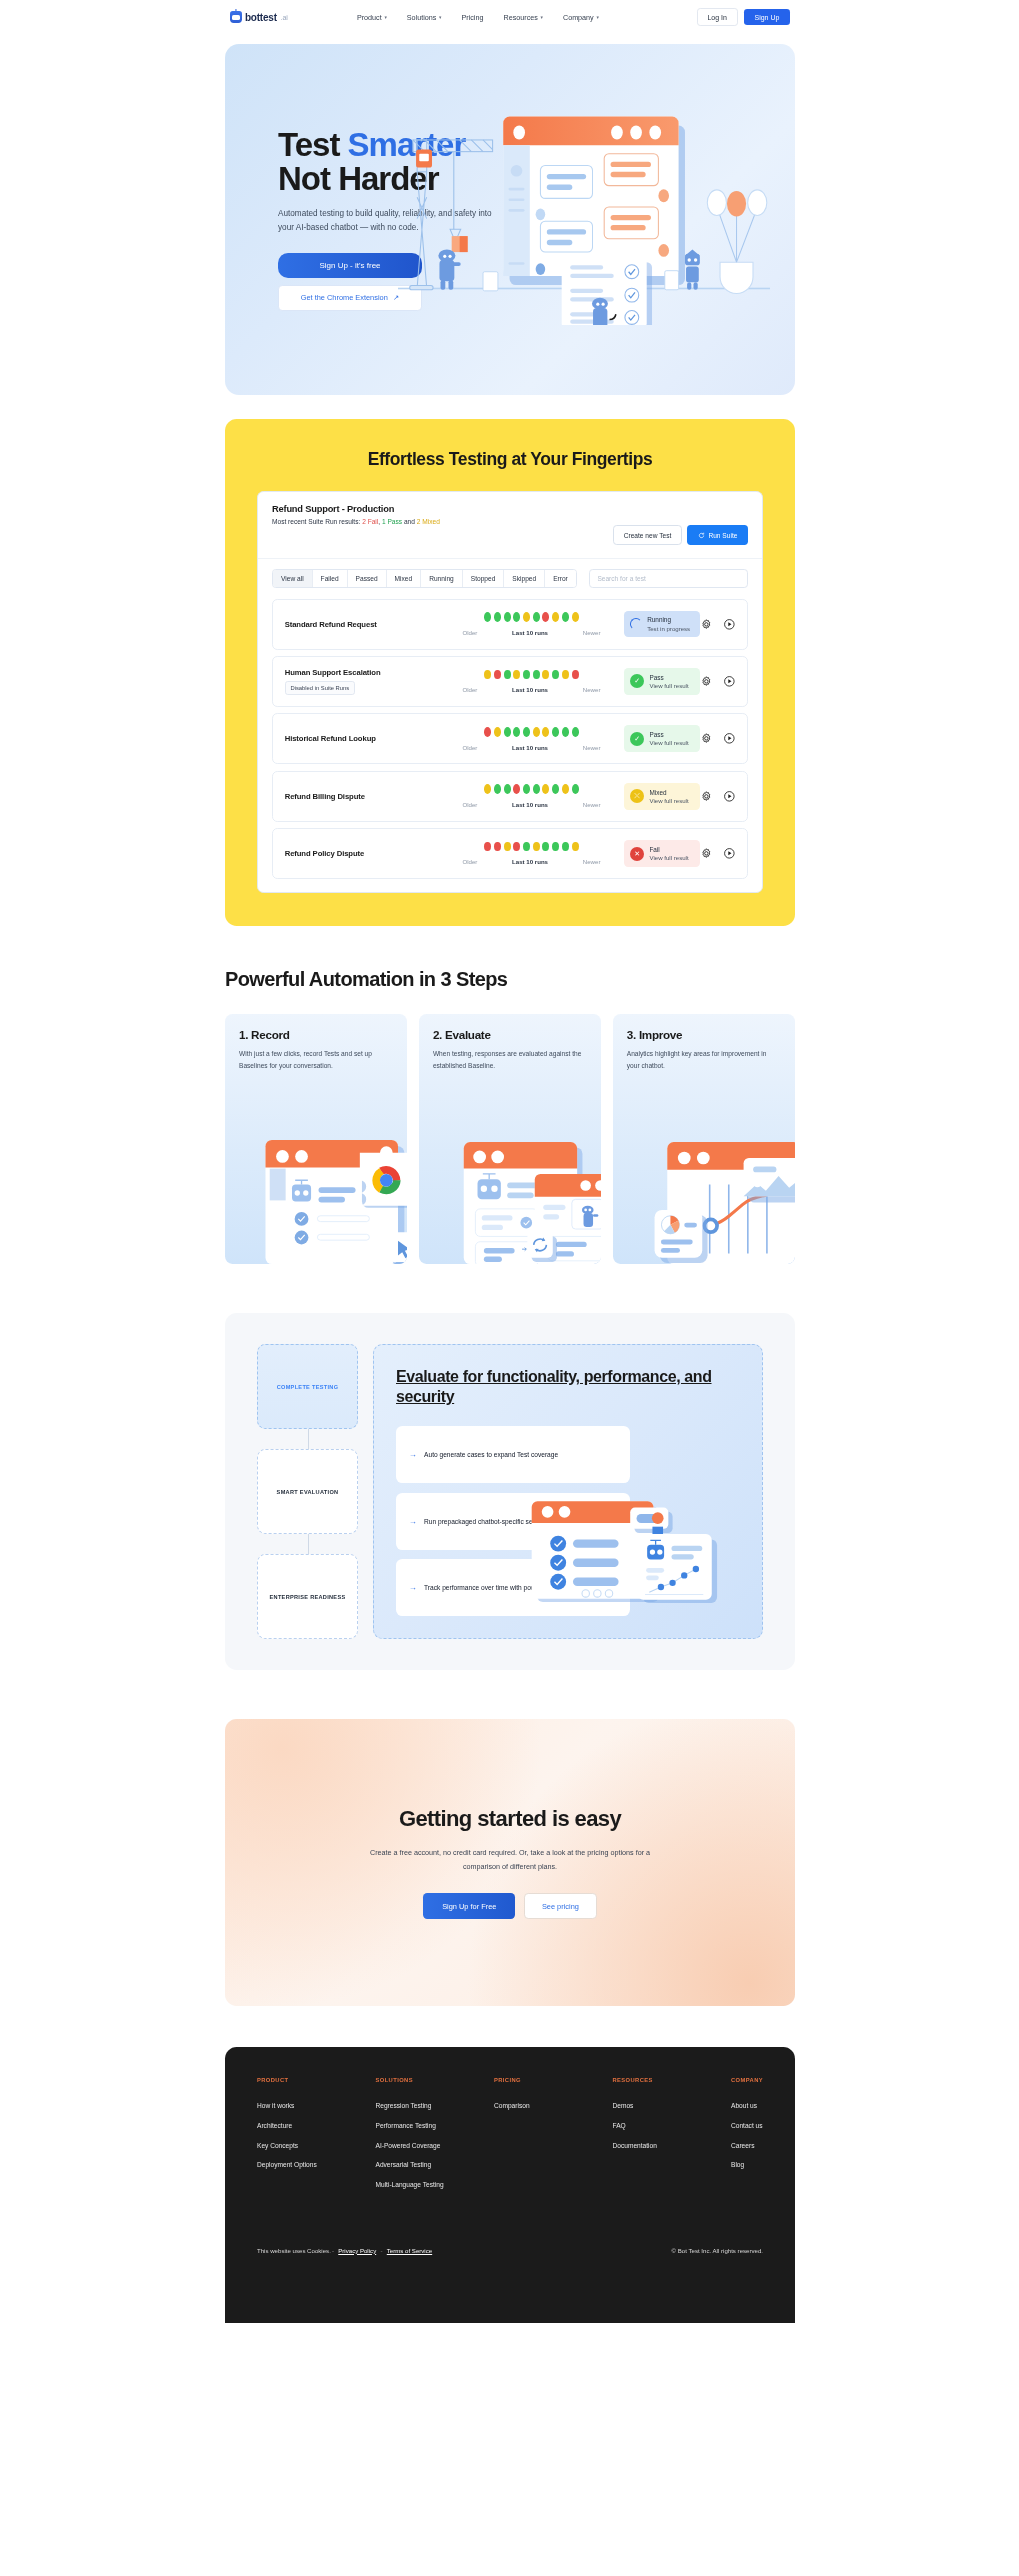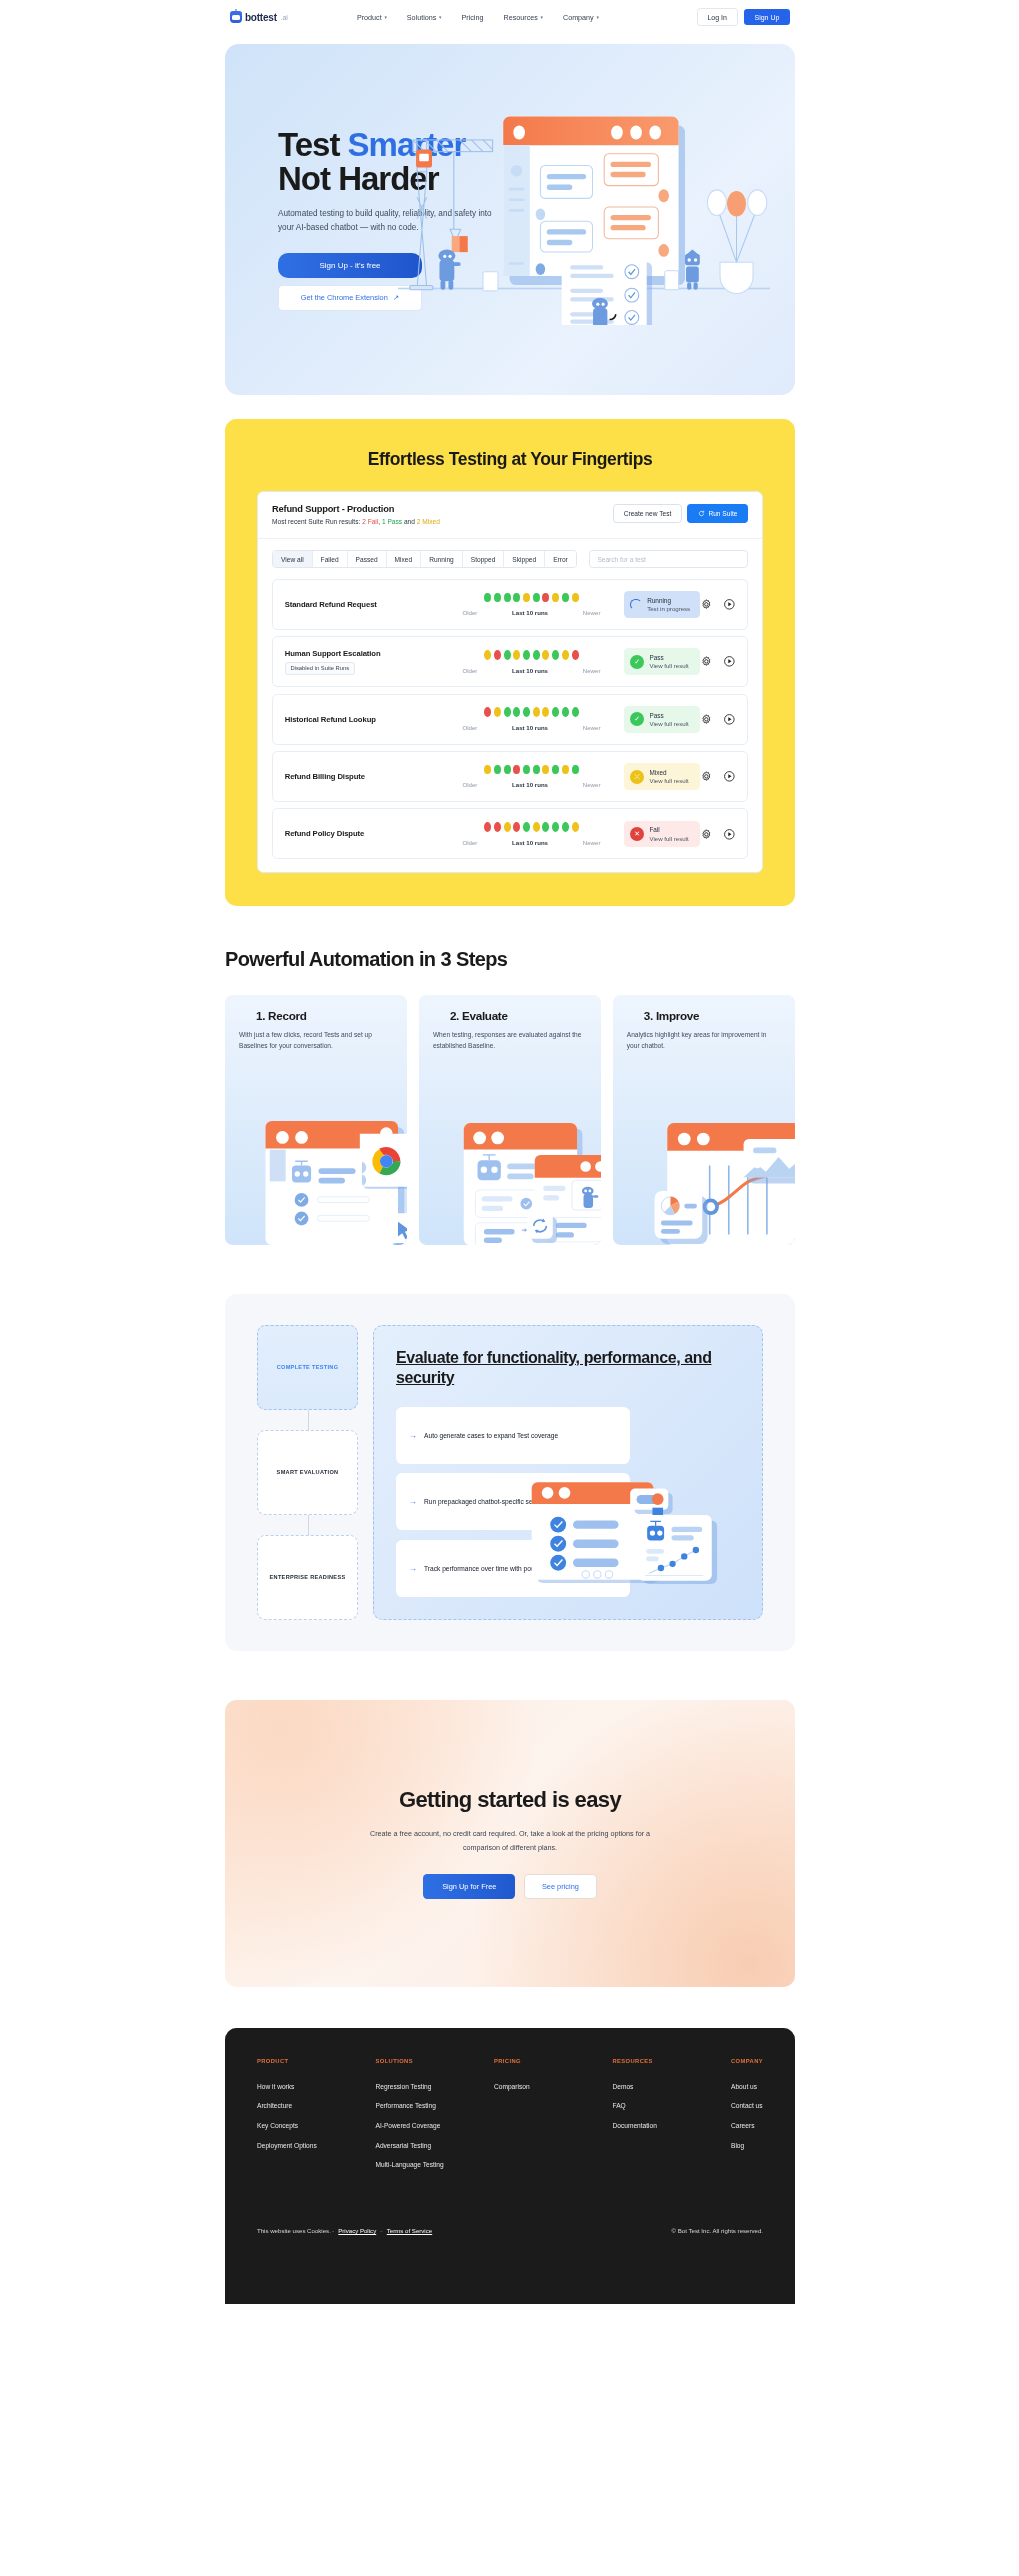--- a/index.html
+++ b/index.html
@@ -77,21 +77,21 @@
   
   .sec-effortless {
     margin: 24.4px 143px 0 143px; background: #fde047; border-radius: 11.7px;
     padding: 30px 32px 33px 32px;
   }
   .sec-title { text-align:center; font-size: 17.5px; font-weight: 700; letter-spacing: -0.4px; }
   .suite-card {
     margin-top: 21px; background: #fff; border: 0.5px solid #e2e9f2; border-radius: 6.4px;
     overflow: hidden;
   }
-  .suite-head { padding: 11.7px 14px 12.7px 14px; display:flex; align-items:flex-start; border-bottom:0.5px solid #eef2f7;}
+  .suite-head { padding: 11.7px 14px 12.7px 14px; display:flex; align-items:flex-start; border-bottom:0.5px solid #eef2f7;flex-direction:column;}
   .suite-name { font-size: 9.3px; font-weight: 700; letter-spacing:-0.2px;}
   .suite-meta { margin-top: 4.8px; font-size: 6.6px; color:#2c3545; }
   .c-fail { color:#e0514d; } .c-pass { color:#22a251; } .c-mixed { color:#d9a912; }
   .suite-head-btns { margin-left:auto; display:flex; gap:5.3px; }
   .btn-create {
     font-size:6.6px; padding: 5.3px 9.6px; border-radius:3.7px; border:0.5px solid #d9e1ec;
     background:#fff; color:#1f2937; cursor:pointer;
   }
   .btn-run {
     font-size:6.6px; padding: 5.3px 10.6px; border-radius:3.7px; border:none;
@@ -144,21 +144,21 @@
 
   
   .sec-steps { margin: 42px 143px 0 143px; }
   .steps-title { font-size: 20px; font-weight:700; letter-spacing:-0.6px;}
   .steps-grid { margin-top: 23.4px; display:flex; gap: 11.7px; }
   .step-card {
     flex:1; border-radius: 7.4px; overflow:hidden; height: 250px;
     background: linear-gradient(180deg,#eef5fd 0%,#dcebfb 55%,#cfe4fa 100%);
     padding: 14px 14px 0 14px; position:relative;
   }
-  .step-h { font-size: 11.7px; font-weight:700; letter-spacing:-0.3px;margin-left:17px;}
+  .step-h { font-size: 11.7px; font-weight:700; letter-spacing:-0.3px;}
   .step-p { margin-top:7px; font-size:6.6px; line-height:1.75; color:#3f4b5c; }
   .step-art { position:absolute; left: 14px; right: 0; bottom: 0; height: 159px; }
 
   
   .sec-eval {
     margin: 49px 143px 0 143px; background:#f5f7fa; border-radius:11.7px;
     padding: 31px 32px; display:flex; gap: 15px;
   }
   .pill-col { width: 101px; display:flex; flex-direction:column; gap: 0; position:relative; }
   .pill {

